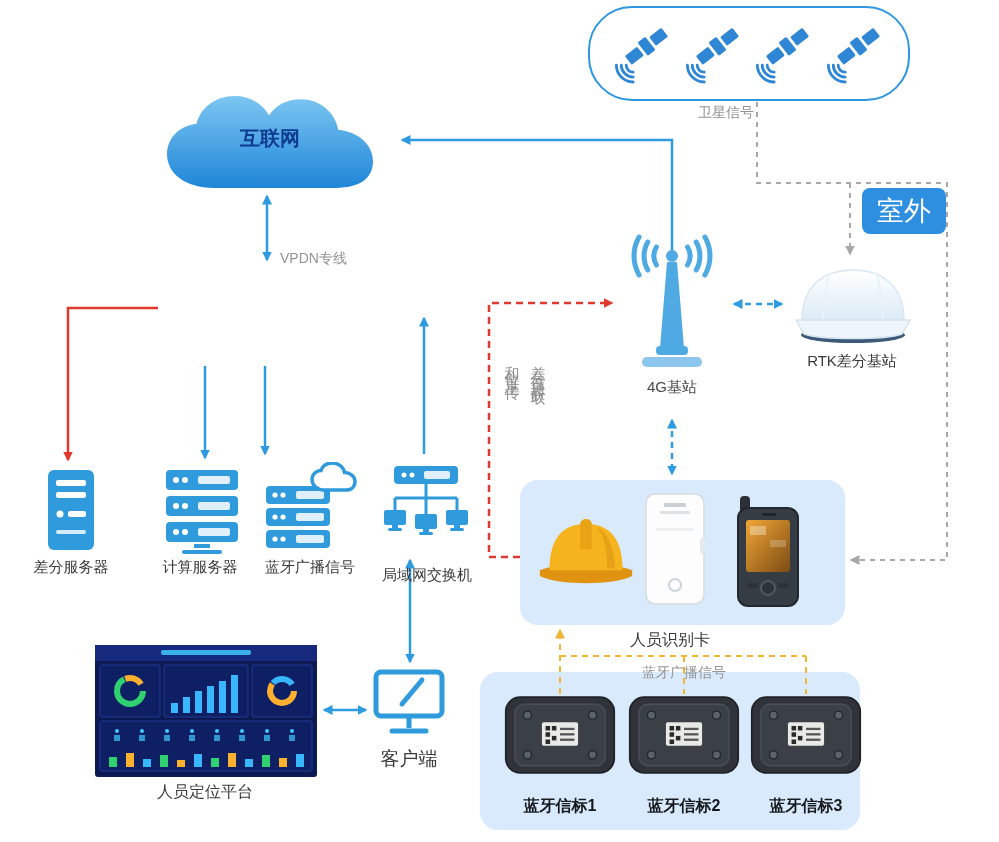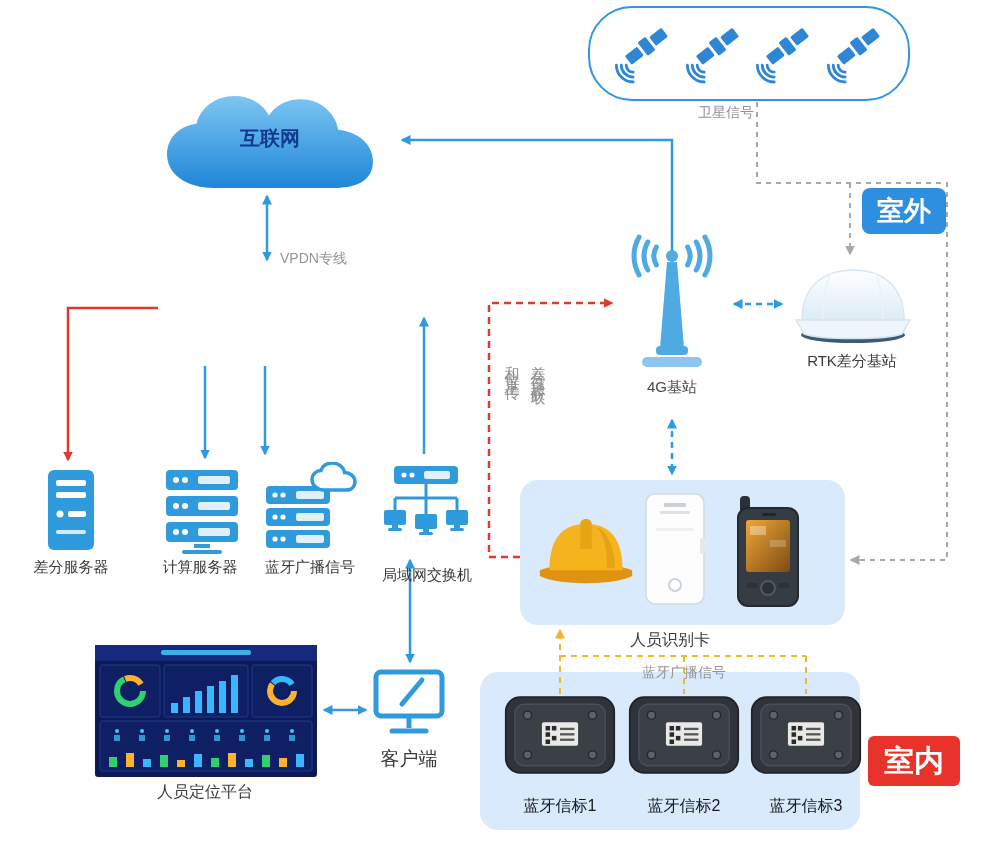--- a/index.html
+++ b/index.html
@@ -2,24 +2,24 @@
 <html><head>
 <meta charset="utf-8">
 <style>
   html,body{margin:0;padding:0;background:#fff;}
   body{font-family:"Liberation Sans","DejaVu Sans",sans-serif;}
   .canvas{position:relative;width:999px;height:842px;background:#fff;overflow:hidden;}
   .abs{position:absolute;}
   .panel{position:absolute;background:#d9eafc;border-radius:18px;z-index:1;}
   .node{position:absolute;z-index:3;}
   .node-label{position:absolute;z-index:4;font-weight:normal;font-size:15px;color:#3a3a3a;text-align:center;}
-  .dark-label{position:absolute;z-index:4;font-weight:normal;font-size:16px;color:#15181c;text-align:center;}
+  .dark-label{position:absolute;z-index:4;font-weight:bold;font-size:16px;color:#15181c;text-align:center;}
   .muted-label{position:absolute;z-index:4;font-size:14px;color:#939393;}
   .vtext{position:absolute;z-index:4;writing-mode:vertical-rl;font-size:15px;color:#8f8f8f;letter-spacing:5px;}
-  .badge{position:absolute;z-index:5;color:#fff;font-weight:bold;display:flex;align-items:center;justify-content:center;}
+  .badge{position:absolute;z-index:5;color:#fff;font-weight:normal;display:flex;align-items:center;justify-content:center;}
   .badge-outdoor{left:862px;top:188px;width:84px;height:46px;background:#2e8fe0;border-radius:8px;font-size:27px;}
   .badge-indoor{left:868px;top:736px;width:92px;height:50px;background:#e8332a;border-radius:6px;font-size:30px;}
   .sat-box{position:absolute;left:588px;top:6px;width:322px;height:95px;border:2.5px solid #2f97e0;border-radius:44px;background:#fff;z-index:3;display:flex;align-items:center;justify-content:space-around;padding:0 18px;box-sizing:border-box;}
   .cloud-wrap{position:absolute;z-index:3;display:flex;align-items:center;justify-content:center;text-align:right;}
   .cloud-wrap svg{position:absolute;left:0;top:0;}
   .cloud-text{position:relative;z-index:2;font-weight:bold;}
   .cloud-text.internet{color:#0e3a8f;font-size:20px;margin-top:-8px;}
   .cloud-text.intranet{color:#ffffff;font-size:19px;margin-top:-4px;}
   .cb{stroke:#2e9ae0;stroke-width:2.5;fill:none;}
   .cbd{stroke:#2e9ae0;stroke-width:2.5;fill:none;stroke-dasharray:6 5;}
@@ -160,21 +160,20 @@
         </linearGradient>
       </defs>
     <ellipse cx="65" cy="73" rx="52" ry="8" fill="#3c5a78"></ellipse>
     <path d="M14 58 C14 22 38 8 65 8 C92 8 116 22 116 58 Z" fill="url(#dg)" stroke="#d9e7f2" stroke-width="1.5"></path>
     <path d="M42 11 C37 26 35 42 35 58 M88 11 C93 26 95 42 95 58" stroke="#e9f2f9" stroke-width="2" fill="none"></path>
     <path d="M8 58 L122 58 L114 72 C98 78 32 78 16 72 Z" fill="#eef5fb" stroke="#d5e4f0" stroke-width="1.5"></path>
   </svg>
   <div class="node-label" style="left:790px;top:352px;width:124px;">RTK差分基站</div>
 
   <div class="badge badge-outdoor">室外</div>
-  <div class="badge badge-indoor">室内</div>
 
   <svg class="node" style="left:38px;top:468px;" width="66" height="88" viewBox="0 0 66 88">
     <rect x="10" y="2" width="46" height="80" rx="6" fill="#2f9bdc"></rect>
     <rect x="18" y="12" width="30" height="6" rx="2" fill="#fff"></rect>
     <rect x="18" y="24" width="30" height="6" rx="2" fill="#fff"></rect>
     <circle cx="22" cy="46" r="3.5" fill="#fff"></circle>
     <rect x="30" y="43" width="18" height="6" rx="2" fill="#fff"></rect>
     <rect x="18" y="62" width="30" height="4" rx="2" fill="#fff" opacity="0.8"></rect>
   </svg>
   <div class="node-label" style="left:25px;top:558px;width:92px;">差分服务器</div>

